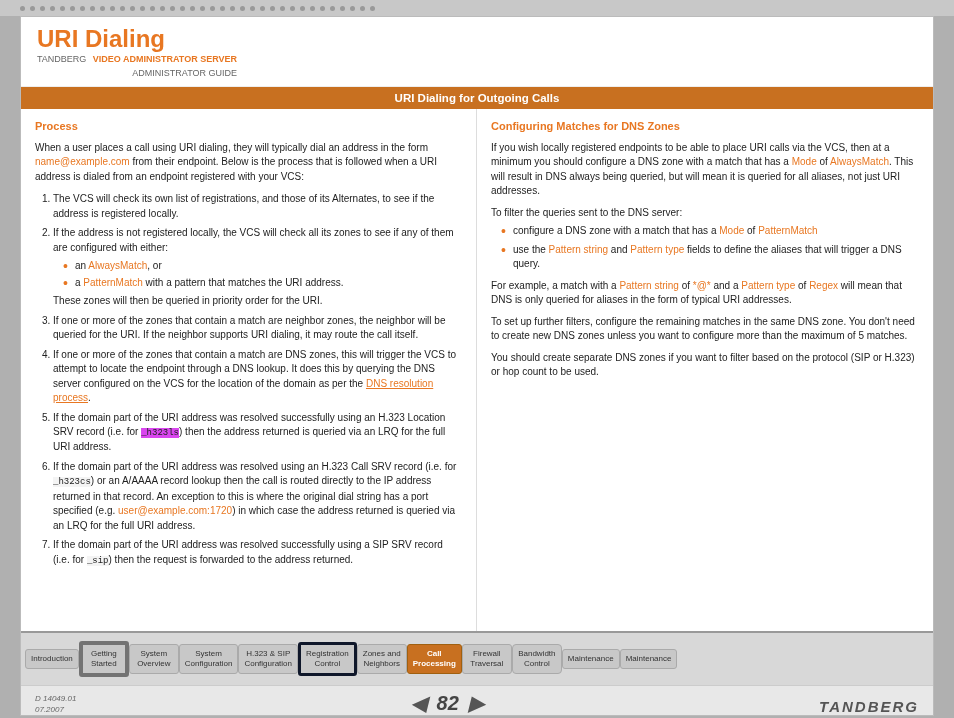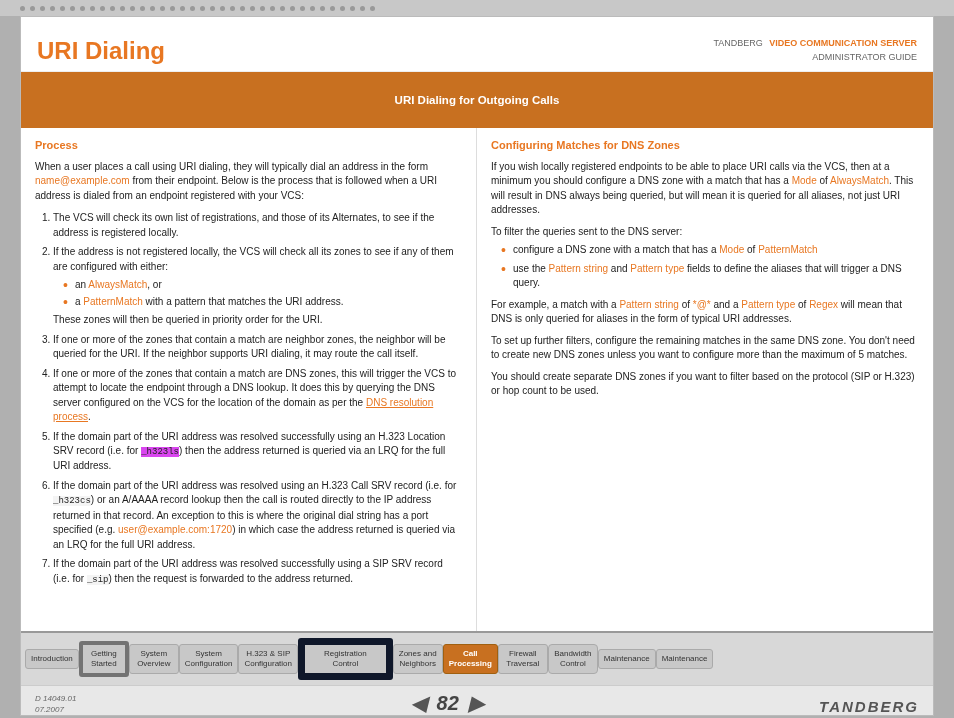--- a/index.html
+++ b/index.html
@@ -61,31 +61,31 @@
     <span style="width:5px;height:5px;border-radius:50%;background:#999;display:inline-block;"></span>
     <span style="width:5px;height:5px;border-radius:50%;background:#999;display:inline-block;"></span>
     <span style="width:5px;height:5px;border-radius:50%;background:#999;display:inline-block;"></span>
     <span style="width:5px;height:5px;border-radius:50%;background:#999;display:inline-block;"></span>
     <span style="width:5px;height:5px;border-radius:50%;background:#999;display:inline-block;"></span>
     <span style="width:5px;height:5px;border-radius:50%;background:#999;display:inline-block;"></span>
   </div>
 
   <div style="width:914px; margin:0 auto; background:#fff; border:1px solid #bbb; display:flex; flex-direction:column; height:700px;">
 
-    <div style="padding:20px 16px 6px; display:flex; justify-content:space-between; align-items:flex-start; border-bottom:1px solid #eee;">
+    <div style="padding:8px 16px 6px; display:flex; justify-content:space-between; align-items:flex-start; border-bottom:1px solid #eee;flex-direction:column;">
       <div style="font-size:24px; font-weight:bold; color:#e87722;">URI Dialing</div>
       <div style="text-align:right; font-size:9px; line-height:1.5;">
         <span style="color:#666; font-weight:normal;">TANDBERG</span>
-        <span style="color:#e87722; font-weight:bold; margin-left:4px;">VIDEO COMMUNICATION SERVER</span>
+        <span style="color:#e87722; font-weight:bold; margin-left:4px;">VIDEO ADMINISTRATOR SERVER</span>
         <br>
         <span style="color:#666;">ADMINISTRATOR GUIDE</span>
       </div>
     </div>
 
-    <div style="background:#c87020; color:#fff; text-align:center; padding:22px; font-size:11.5px; font-weight:bold;">URI Dialing for Outgoing Calls</div>
+    <div style="background:#c87020; color:#fff; text-align:center; padding:5px; font-size:11.5px; font-weight:bold;">URI Dialing for Outgoing Calls</div>
 
     <div style="display:flex; flex:1; overflow:hidden;">
 
       <div style="width:50%; padding:10px 14px; border-right:1px solid #ddd; overflow-y:auto; font-size:10px; line-height:1.45; color:#222;">
         <div style="color:#e87722; font-weight:bold; font-size:11px; margin-bottom:6px;">Process</div>
 
         <p style="margin-bottom:8px; font-size:10px; line-height:1.45;">
           When a user places a call using URI dialing, they will typically dial an address in the form 
           <span style="color:#e87722;">name@example.com</span> 
           from their endpoint.  Below is the process that is followed when a URI address is dialed from an endpoint registered with your VCS:
@@ -177,21 +177,21 @@
       <div style="background:#c8c8c8; border:1px solid #aaa; border-radius:3px; padding:4px 5px; text-align:center; font-size:8px; color:#333; cursor:pointer; min-width:50px; line-height:1.3;">Introduction</div>
 
       <div style="background:#c8c8c8; border:4px solid #737373; border-radius:3px; padding:4px 5px; text-align:center; font-size:8px; color:#333; cursor:pointer; min-width:50px; line-height:1.3;">Getting<br>Started</div>
 
       <div style="background:#c8c8c8; border:1px solid #aaa; border-radius:3px; padding:4px 5px; text-align:center; font-size:8px; color:#333; cursor:pointer; min-width:50px; line-height:1.3;">System<br>Overview</div>
 
       <div style="background:#c8c8c8; border:1px solid #aaa; border-radius:3px; padding:4px 5px; text-align:center; font-size:8px; color:#333; cursor:pointer; min-width:50px; line-height:1.3;">System<br>Configuration</div>
 
       <div style="background:#c8c8c8; border:1px solid #aaa; border-radius:3px; padding:4px 5px; text-align:center; font-size:8px; color:#333; cursor:pointer; min-width:50px; line-height:1.3;">H.323 &amp; SIP<br>Configuration</div>
 
-      <div style="background:#c8c8c8; border:7px solid #0f172a; border-radius:3px; padding:4px 19px; text-align:center; font-size:8px; color:#333; cursor:pointer; min-width:50px; line-height:1.3;">Registration<br>Control</div>
+      <div style="background:#c8c8c8; border:3px solid #0f172a; border-radius:3px; padding:4px 5px; text-align:center; font-size:8px; color:#333; cursor:pointer; min-width:50px; line-height:1.3;">Registration<br>Control</div>
 
       <div style="background:#c8c8c8; border:1px solid #aaa; border-radius:3px; padding:4px 5px; text-align:center; font-size:8px; color:#333; cursor:pointer; min-width:50px; line-height:1.3;">Zones and<br>Neighbors</div>
 
       <div style="background:#c87020; border:1px solid #a06010; border-radius:3px; padding:4px 5px; text-align:center; font-size:8px; color:#fff; cursor:pointer; min-width:50px; line-height:1.3; font-weight:bold;">Call<br>Processing</div>
 
       <div style="background:#c8c8c8; border:1px solid #aaa; border-radius:3px; padding:4px 5px; text-align:center; font-size:8px; color:#333; cursor:pointer; min-width:50px; line-height:1.3;">Firewall<br>Traversal</div>
 
       <div style="background:#c8c8c8; border:1px solid #aaa; border-radius:4px; padding:4px 5px; text-align:center; font-size:8px; color:#333; cursor:pointer; min-width:50px; line-height:1.3;">Bandwidth<br>Control</div>
 
       <div style="background:#c8c8c8; border:1px solid #aaa; border-radius:3px; padding:4px 5px; text-align:center; font-size:8px; color:#333; cursor:pointer; min-width:52px; line-height:1.3;">Maintenance</div>

